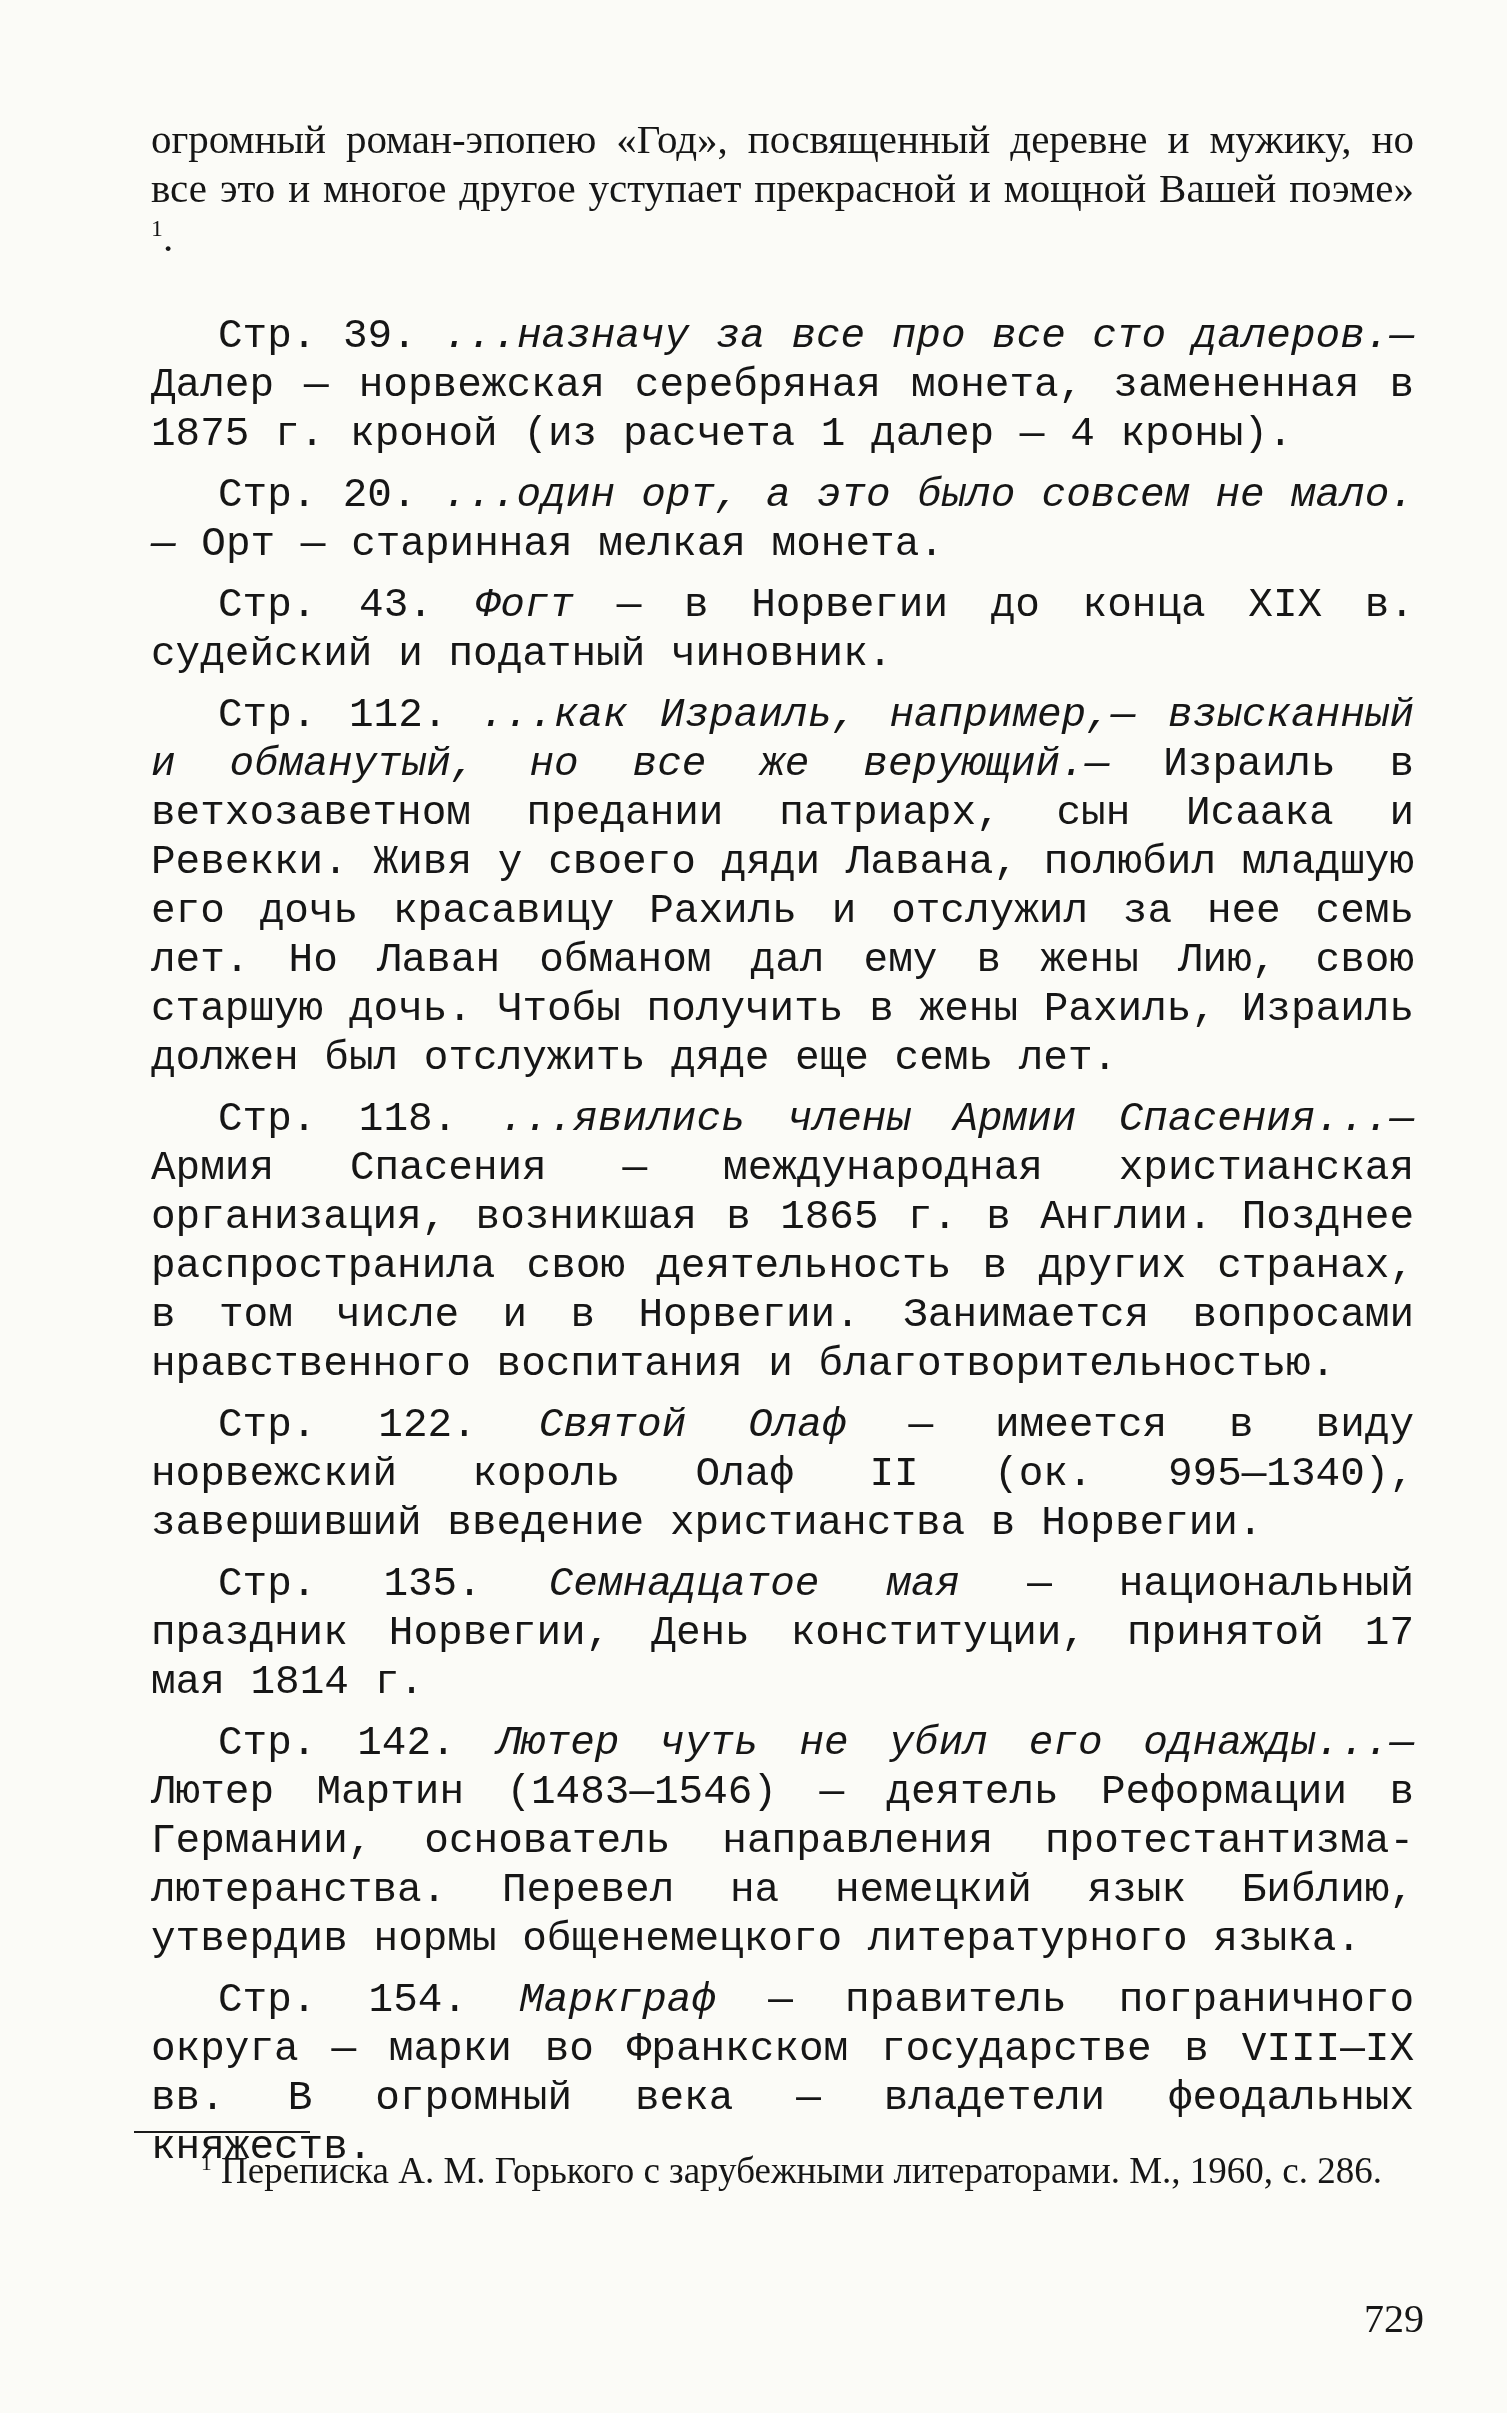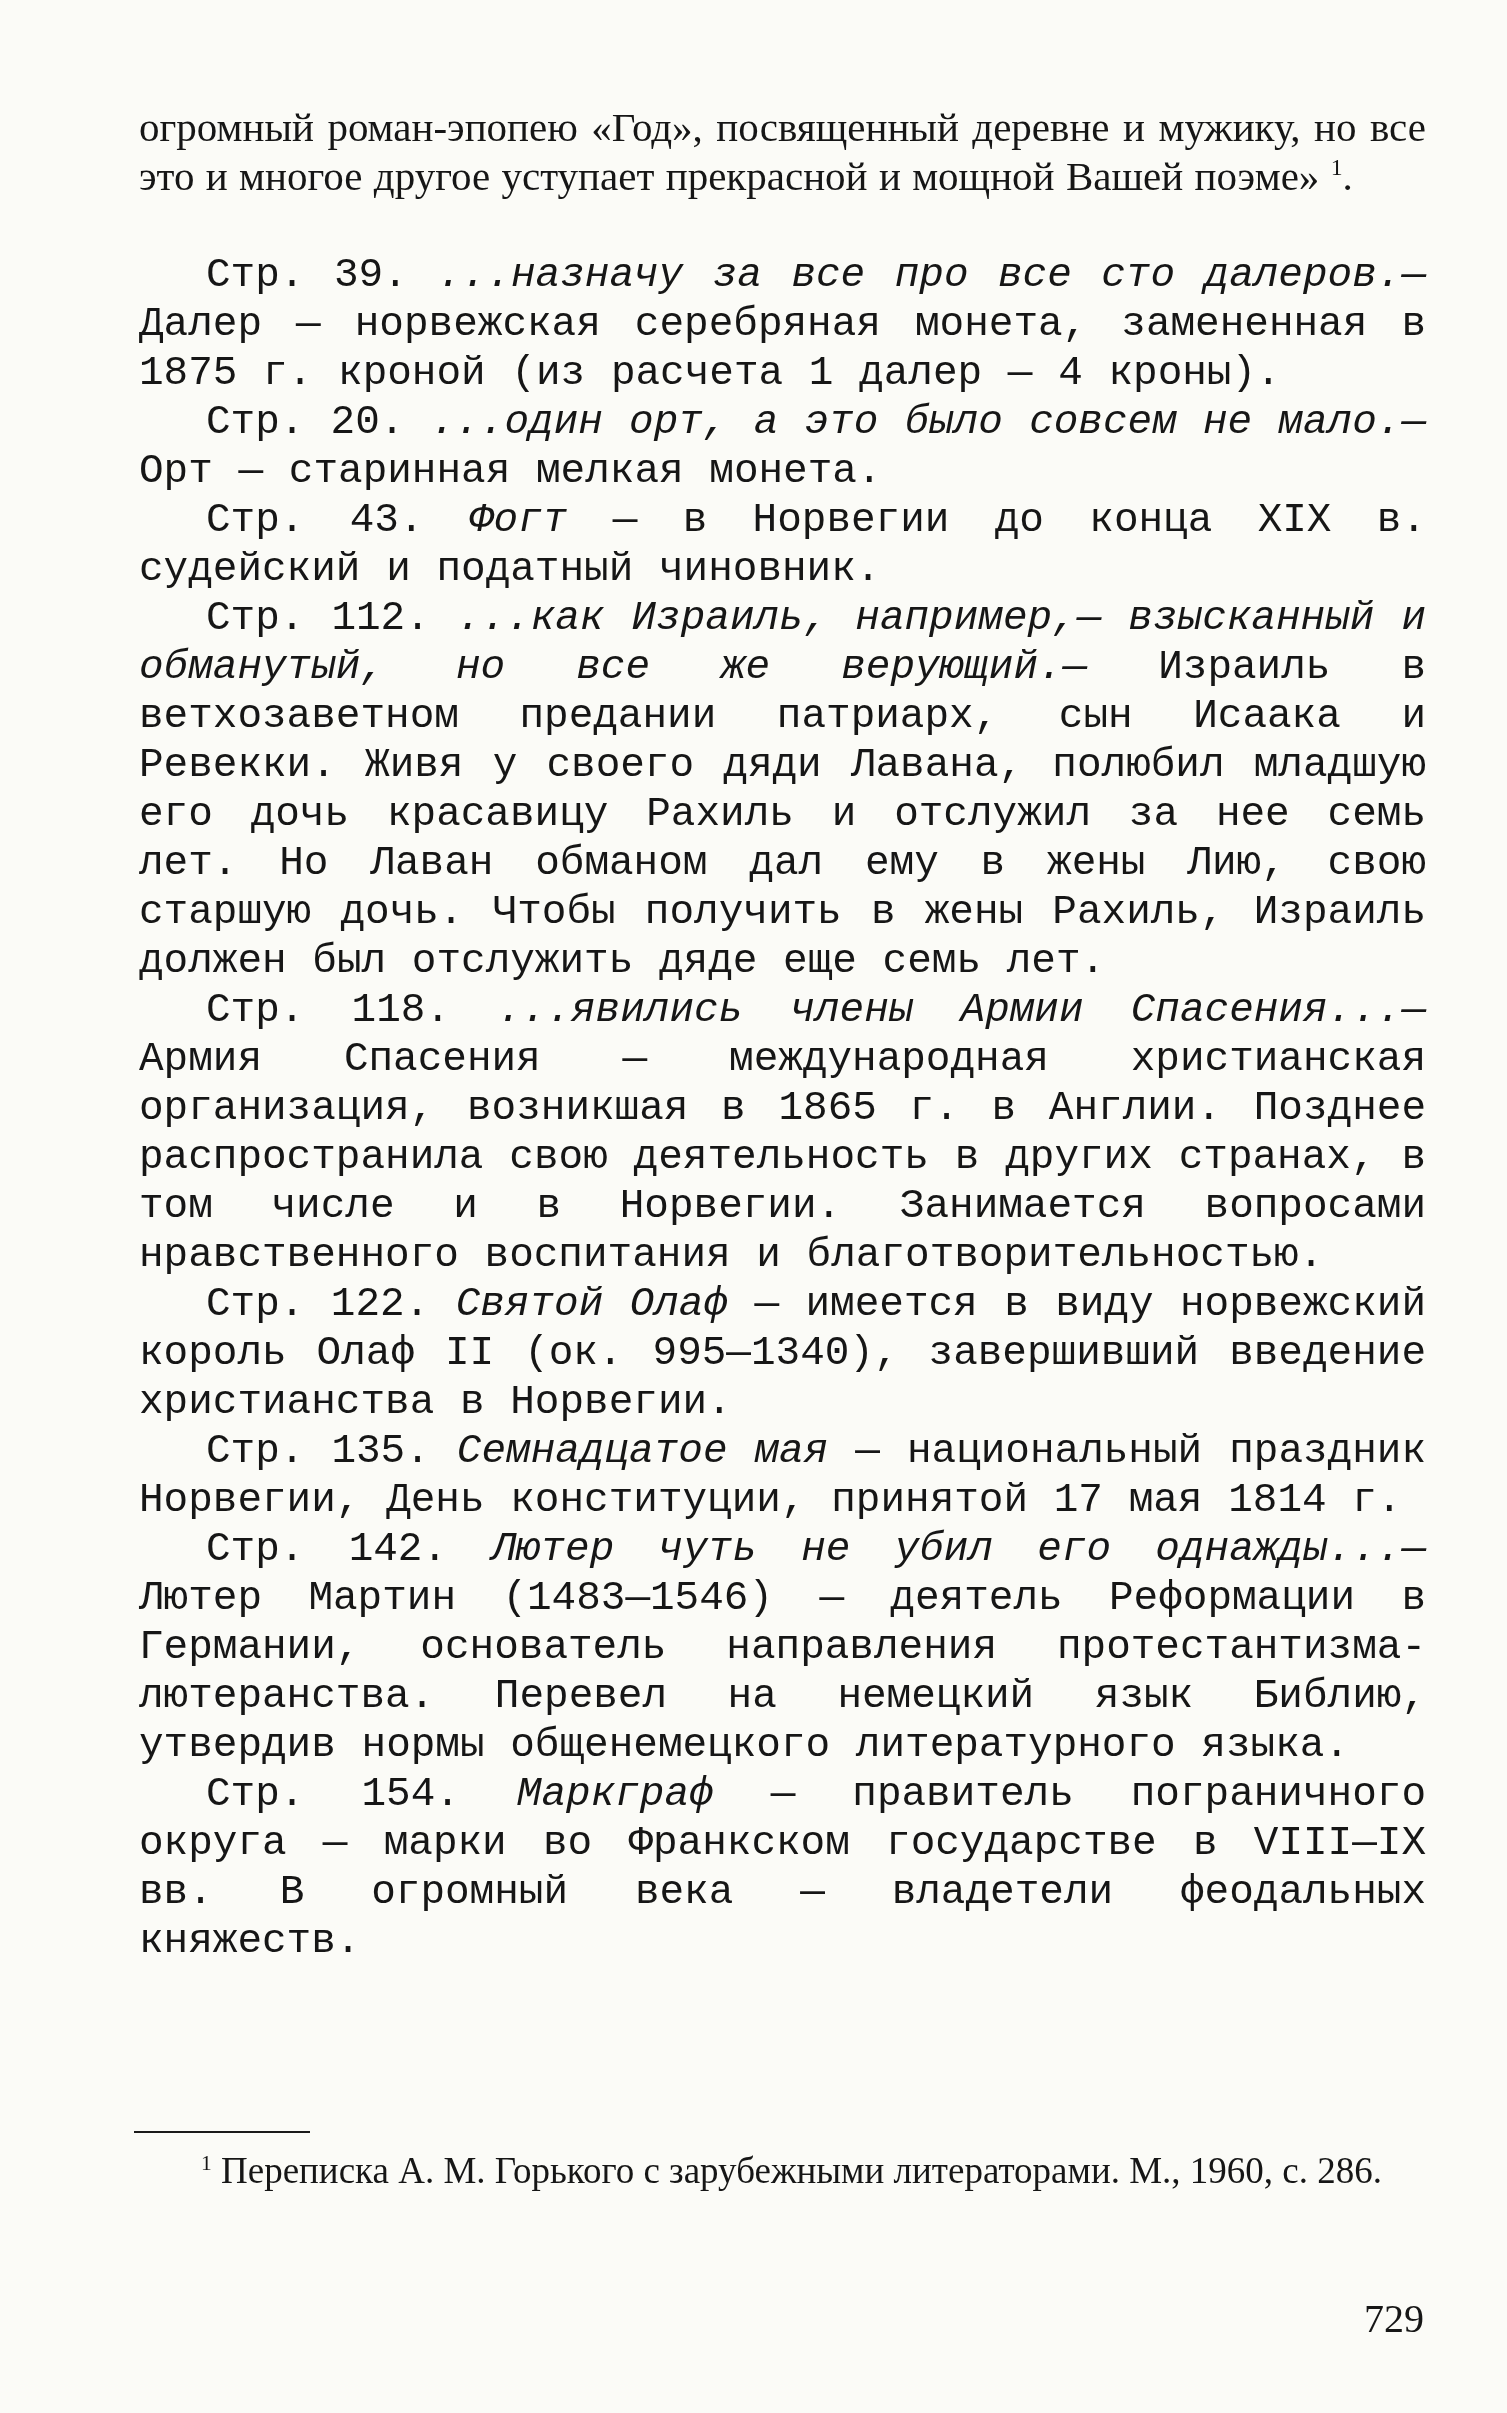--- a/index.html
+++ b/index.html
@@ -20,21 +20,21 @@
     inset: 0;
     background: #fbfbf7;
   }
   .text-block {
     position: absolute;
     left: 139px;
     top: 103px;
     width: 1287px;
   }
   p.para {
-    margin: 0;
+    margin: 12px;
     font-size: 41px;
     line-height: 49px;
     text-align: justify;
     word-spacing: 1.1px;
   }
   p.para.indent { text-indent: 67px; font-family: Liberation Mono, monospace; }
   p.para.gap    { margin-top: 50px; }
   p.para em     { font-style: italic; }
   sup {
     font-size: 58%;

